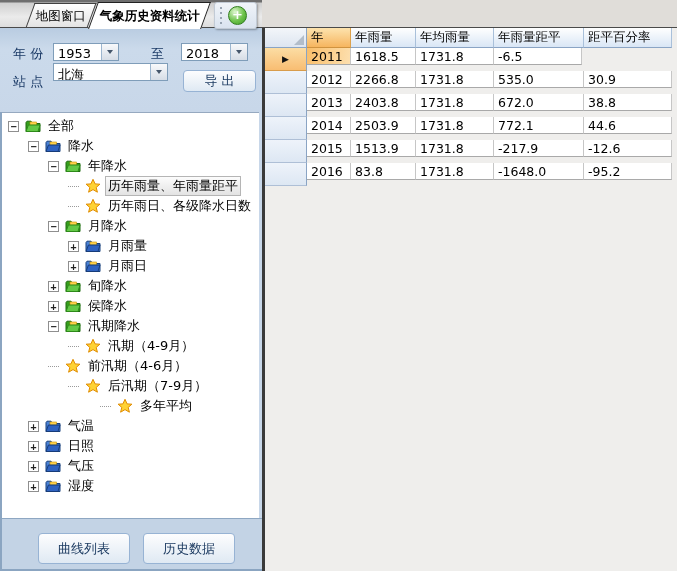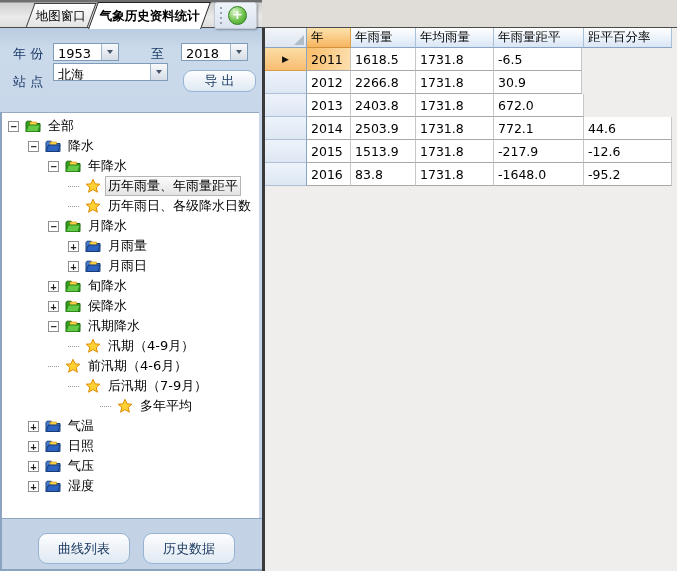--- a/index.html
+++ b/index.html
@@ -34,21 +34,21 @@
   .left-panel { position:absolute; left:0; top:28px; width:262px; bottom:0; background:#c8d7e9;
     box-shadow:inset 2px 0 0 #8ba5c1, inset 0 -2px 0 #8ba5c1; }
   .filters { position:absolute; left:0; top:0; right:0; height:84px;
     background:linear-gradient(#b9cce1,#cbdaeb 25%,#c8d7e9); }
   .flabel { position:absolute; color:#1b3a66; font-size:13px; white-space:nowrap; }
   .combo { position:absolute; height:18px; background:#fff; border:1px solid #7f9db9; display:flex; }
   .combo .val { flex:1; padding:2px 4px 0 4px; font-size:13px; color:#000; overflow:hidden; white-space:nowrap; }
   .combo .drop { width:17px; border-left:1px solid #9db6cf;
     background:linear-gradient(#f8f9fb,#d6dde6); display:flex; align-items:center; justify-content:center; }
   .arr { width:0; height:0; border-left:3px solid transparent; border-right:3px solid transparent; border-top:4px solid #45566b; }
-  .btn { background:linear-gradient(#fdfdfe,#dfe9f3); border:1px solid #97b3d4; border-radius:9px;
+  .btn { background:linear-gradient(#fdfdfe,#dfe9f3); border:1px solid #97b3d4; border-radius:4px;
     color:#17365d; font-size:13px; display:flex; align-items:center; justify-content:center; cursor:default; }
 
   
   .tree { position:absolute; left:2px; top:84px; right:3px; bottom:53px; background:#fff;
     border-top:1px solid #96a9c0; padding-top:3px; overflow:hidden; }
   .titem { height:20px; display:flex; align-items:center; white-space:nowrap; }
   .expander { width:11px; height:11px; flex:none; margin-right:6px; background:#fff;
     border:1px solid #8f8f8f; color:#222; font:bold 10px "DejaVu Sans Mono",monospace;
     display:flex; align-items:center; justify-content:center; line-height:9px; }
   .conn { width:11px; flex:none; margin-right:6px; border-top:1px dotted #9a9a9a; height:0; }
@@ -78,21 +78,21 @@
   .hcell.hsel { background:linear-gradient(#fde3ae,#f6b55f); border-right-color:#dca14c; border-bottom-color:#cf9340; }
   .corner { height:20px; position:relative; background:linear-gradient(#f3f6fa,#dde5f0);
     border-right:1px solid #8aa4c4; border-bottom:1px solid #8aa4c4; }
   .corner::after { content:""; position:absolute; right:2px; bottom:2px;
     border-left:10px solid transparent; border-bottom:10px solid #b2bdca; }
   .rowhdr { height:23px; background:linear-gradient(#eef3fa,#dde7f3);
     border-right:1px solid #8aa4c4; border-bottom:1px solid #aebfd6;
     display:flex; align-items:center; justify-content:center; }
   .rowhdr.rsel { background:linear-gradient(#fcdda4,#f8bd72); border-bottom-color:#d89c4b; }
   .selarrow { color:#111; font-size:9px; line-height:9px; }
-  .dcell { height:23px; background:#fff; border-right:1px solid #c6c6c6; border-bottom:1px solid #a9a9a9;
+  .dcell { height:17px; background:#fff; border-right:1px solid #c6c6c6; border-bottom:1px solid #a9a9a9;
     display:flex; align-items:center; padding-left:4px; font-size:12.5px; color:#000; }
   .dcell.csel { background:linear-gradient(100deg,#f9be6a,#fddfae); }
 </style>
 </head>
 <body>
 
 <div class="app">
 
   <div class="tabstrip">
     <div class="tabs-left-bg"></div>
@@ -359,28 +359,30 @@
           <div class="dcell w0 csel">2011</div>
           <div class="dcell w1">1618.5</div>
           <div class="dcell w2">1731.8</div>
           <div class="dcell w4">-6.5</div>
         </div>
         <div class="dgr">
           <div class="rowhdr wh"></div>
           <div class="dcell w0">2012</div>
           <div class="dcell w1">2266.8</div>
           <div class="dcell w2">1731.8</div>
+          <div class="dcell w3">535.0</div>
           <div class="dcell w4">30.9</div>
         </div>
         <div class="dgr">
           <div class="rowhdr wh"></div>
           <div class="dcell w0">2013</div>
           <div class="dcell w1">2403.8</div>
           <div class="dcell w2">1731.8</div>
           <div class="dcell w3">672.0</div>
+          <div class="dcell w4">38.8</div>
         </div>
         <div class="dgr">
           <div class="rowhdr wh"></div>
           <div class="dcell w0">2014</div>
           <div class="dcell w1">2503.9</div>
           <div class="dcell w2">1731.8</div>
           <div class="dcell w3">772.1</div>
           <div class="dcell w4">44.6</div>
         </div>
         <div class="dgr">

